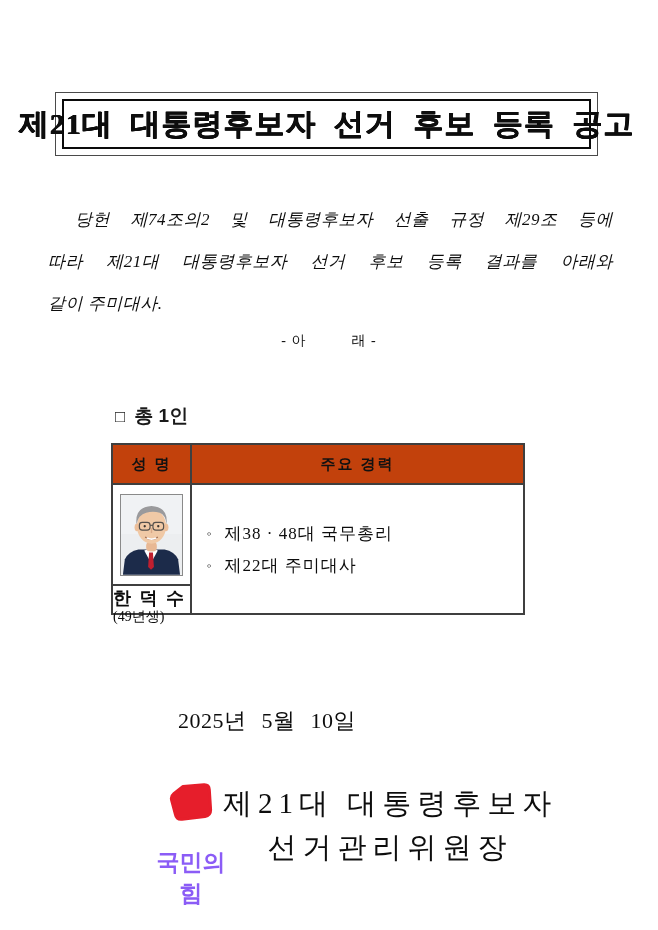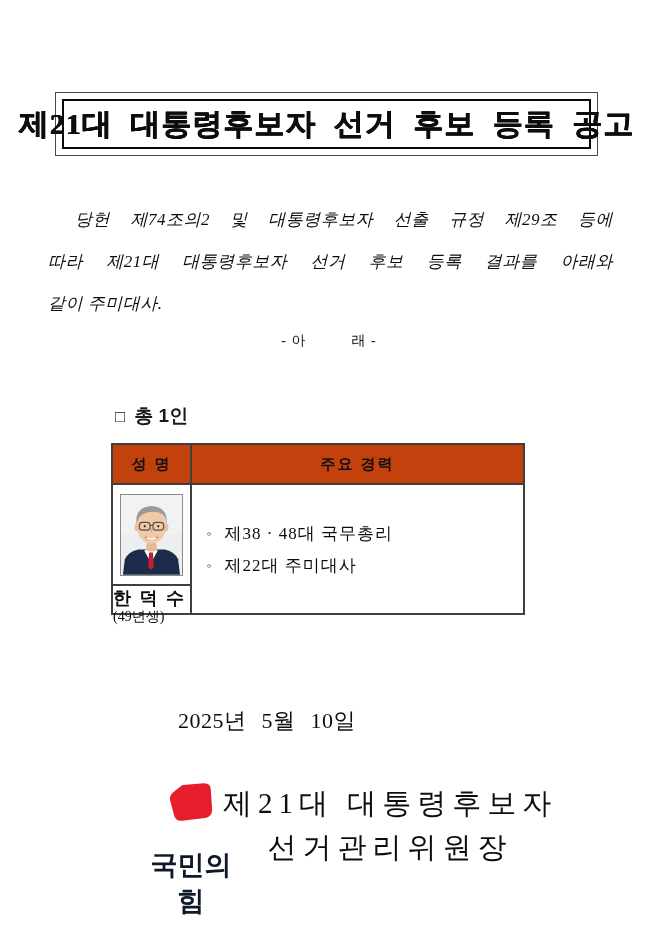--- a/index.html
+++ b/index.html
@@ -76,21 +76,21 @@
   .date-line {
     position:absolute; left:0; top:706px; width:534px; text-align:center;
     font-size:22px; word-spacing:9px; letter-spacing:0.5px;
   }
 
   
   .footer-logo { position:absolute; left:148px; top:783px; width:86px; text-align:center; }
   .logo-mark { display:block; margin:0 auto 2px auto; }
   .party-name {
     font-family:"Liberation Sans","DejaVu Sans",sans-serif;
-    font-weight:700; font-size:27px; color:#0f172a; letter-spacing:0;margin-top:26px;
+    font-weight:700; font-size:23px; color:#8b5cf6; letter-spacing:0;margin-top:26px;
   }
   .signature {
     position:absolute; left:220px; top:781px; width:340px; text-align:center;
     font-size:29px; letter-spacing:6px; line-height:44px; white-space:nowrap;
   }
 </style>
 </head>
 <body>
 
 <div class="page">

